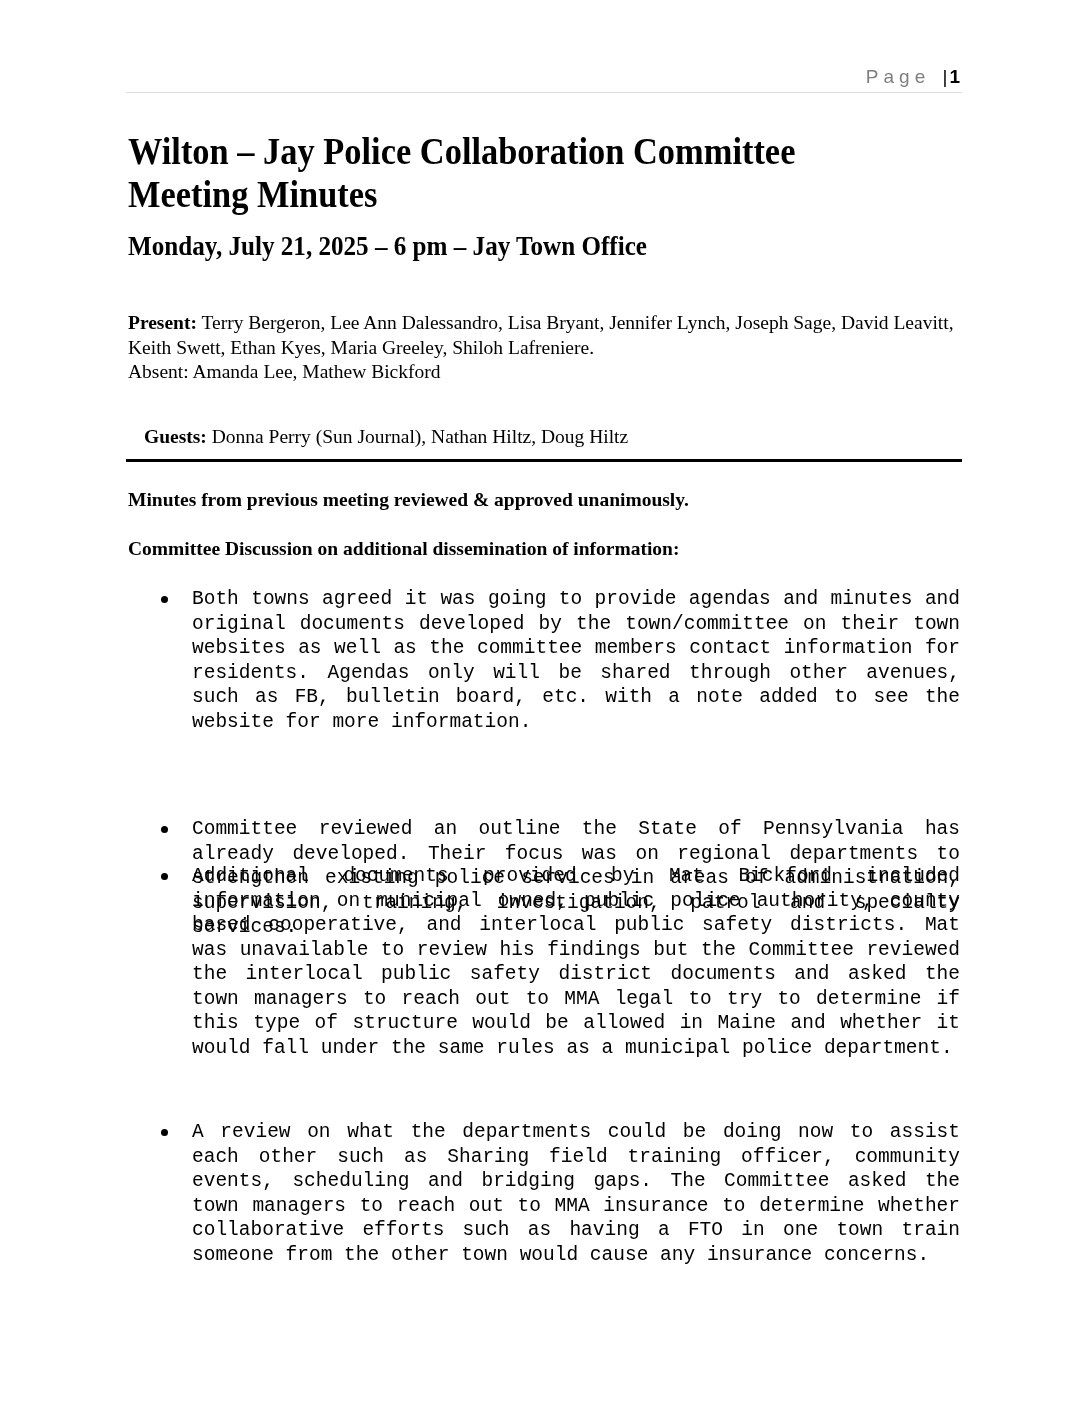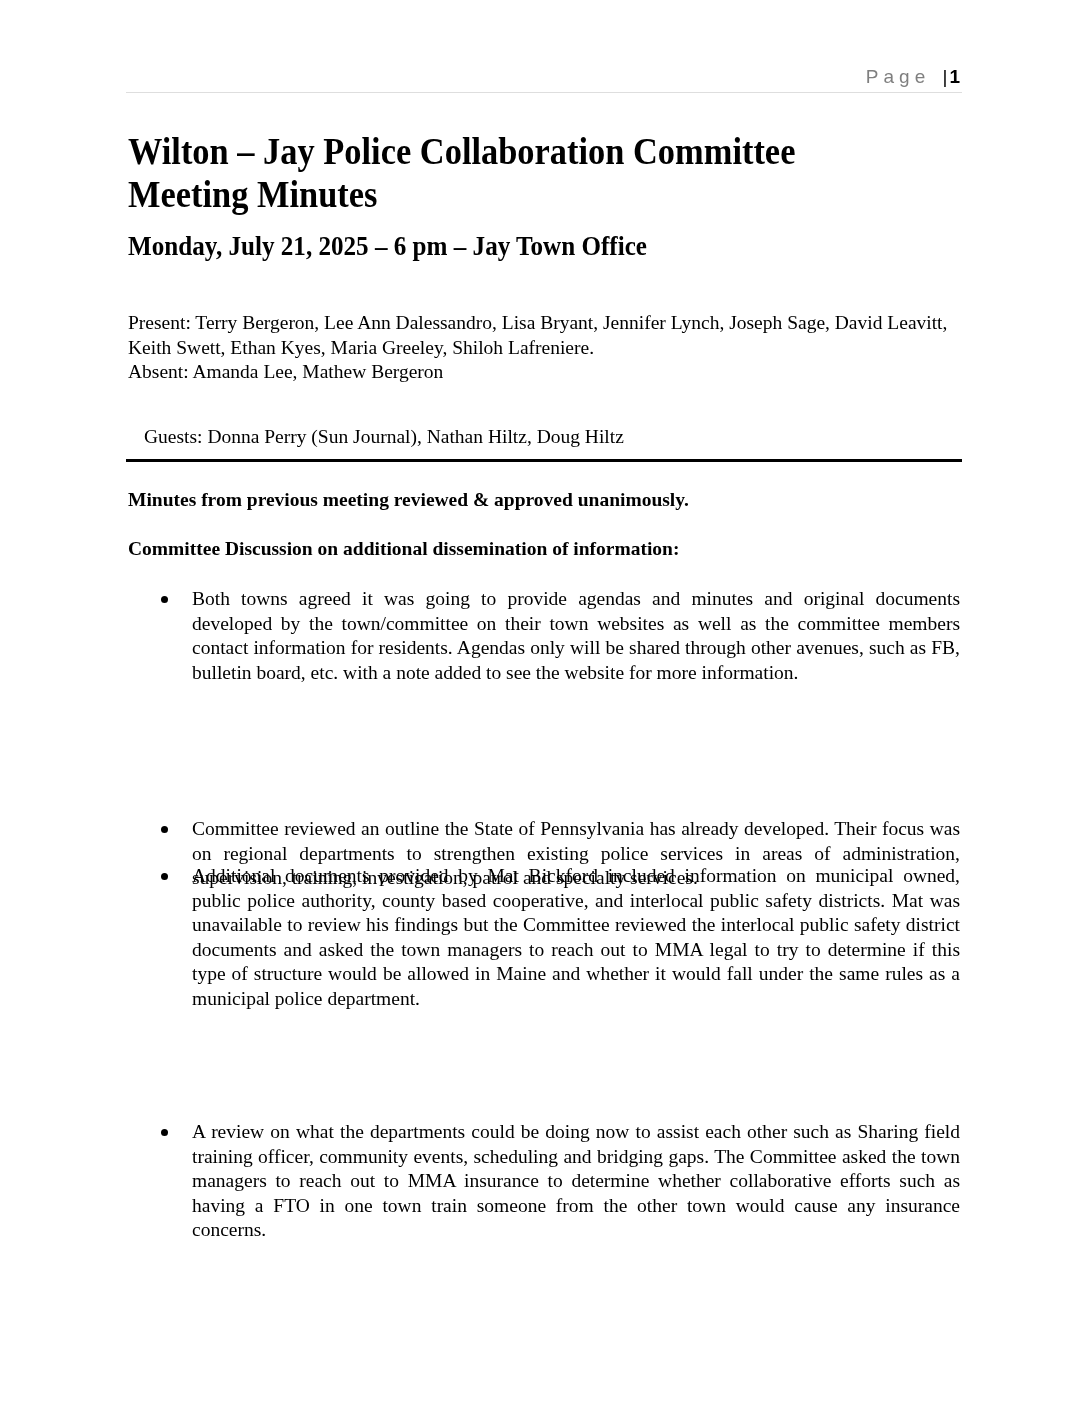--- a/index.html
+++ b/index.html
@@ -77,21 +77,21 @@
       font-size: 19.5px;
       line-height: 24.5px;
     }
     .attendance {
       position: absolute;
       left: 128px;
       top: 311px;
       width: 832px;
     }
     .attendance p { margin: 0; text-align: left; }
-    .label { font-weight: normal; }
+    .label { font-weight: bold; }
     .guests {
       position: absolute;
       left: 128px;
       top: 409px;
       width: 832px;
       margin: 16px;
     }
     .rule {
       position: absolute;
       left: 126px;
@@ -113,20 +113,21 @@
       left: 128px;
       width: 832px;
       margin: 0;
       padding: 0;
       list-style: none;
     }
     .bullet-item {
       position: relative;
       padding-left: 64px;
       text-align: justify;
+      font-family: Liberation Mono, monospace;
     }
     .bullet-dot {
       position: absolute;
       left: 33px;
       top: 9px;
       width: 7px;
       height: 7px;
       border-radius: 50%;
       background: #000;
     }
@@ -143,21 +144,21 @@
     </div>
   </div>
 
   <h1 class="title">Wilton – Jay Police Collaboration Committee Meeting Minutes</h1>
   <h2 class="subtitle">Monday, July 21, 2025 – 6 pm – Jay Town Office</h2>
 
   <div class="attendance body-text">
     <p>
       <span class="label">Present:</span><span> Terry Bergeron, Lee Ann Dalessandro, Lisa Bryant, Jennifer Lynch, Joseph Sage, David Leavitt, Keith Swett, Ethan Kyes, Maria Greeley, Shiloh Lafreniere.</span>
     </p>
-    <p>Absent: Amanda Lee, Mathew Bergeron</p>
+    <p>Absent: Amanda Lee, Mathew Bickford</p>
   </div>
 
   <p class="guests body-text">
     <span class="label">Guests:</span><span> Donna Perry (Sun Journal), Nathan Hiltz, Doug Hiltz</span>
   </p>
 
   <div class="rule"></div>
 
   <p class="section-head body-text" style="top:488px;">Minutes from previous meeting reviewed &amp; approved unanimously.</p>
 

